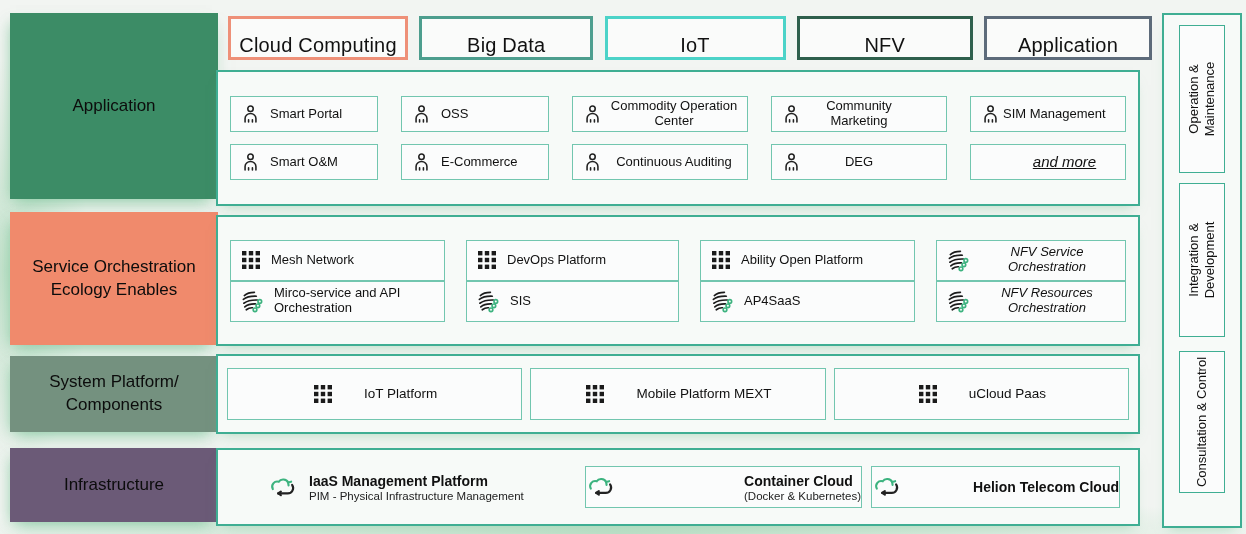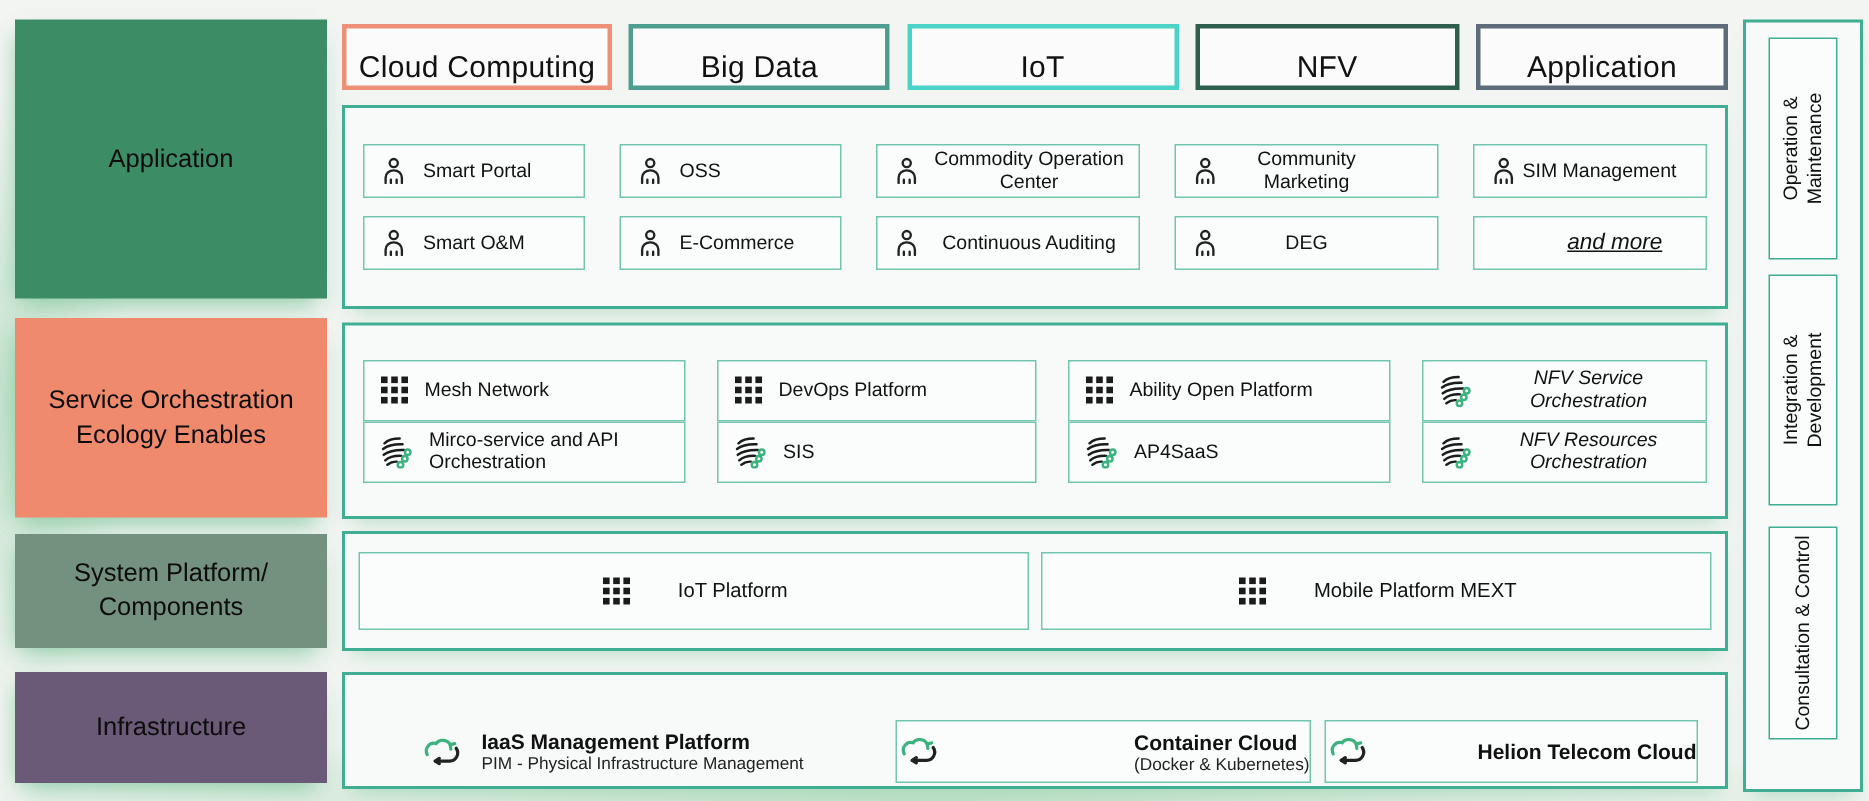--- a/index.html
+++ b/index.html
@@ -26,21 +26,21 @@
   
   .cats{position:absolute;left:228px;top:16px;width:924px;height:44px;display:flex;justify-content:space-between;}
   .cat{
     box-sizing:border-box;border:3px solid #888;background:#fafbfa;
     display:flex;align-items:flex-end;justify-content:center;
     font-size:20px;letter-spacing:.2px;
   }
   .cat.c0{width:180px}.cat.c1{width:174px}.cat.c2{width:181px}.cat.c3{width:176px}.cat.c4{width:168px}
   
   .secbox{
-    position:absolute;left:228px;width:924px;box-sizing:border-box;
+    position:absolute;left:216px;width:924px;box-sizing:border-box;
     border:2px solid #3fae93;background:#f7faf8;
     box-shadow:0 8px 12px -7px rgba(120,195,150,.5);
   }
   #app-box{top:70px;height:136px;display:flex;flex-direction:column;justify-content:center;gap:12px;padding:0 12px;}
   #svc-box{top:215px;height:131px;display:flex;flex-direction:column;justify-content:center;padding:0 12px;}
   #sys-box{top:354px;height:80px;display:flex;align-items:center;gap:8px;padding:0 9px;}
   #infra-box{top:448px;height:78px;}
   .itemrow{display:flex;justify-content:space-between;}
   .item{
     box-sizing:border-box;border:1.5px solid #72c6af;background:#fbfcfc;
@@ -59,21 +59,21 @@
   .more-item .lbl{margin:0;font-style:italic;text-decoration:underline;font-size:15px;}
   
   .svc-item{min-height:41px;}
   .sw0{width:215px}.sw1{width:213px}.sw2{width:215px}.sw3{width:190px}
   .sw3 .lbl{text-align:center;flex:1;margin-left:2px;margin-right:4px;font-style:italic;}
   
   .sys-item{height:52px;justify-content:center;flex:1;gap:20px;}
   .sys-item .lbl{margin-left:10px;font-size:13.5px;}
   .sys-item .icon{margin-left:0;}
   
-  .infra-item{position:absolute;display:flex;align-items:center;margin-top:14px;}
+  .infra-item{position:absolute;display:flex;align-items:center;}
   .infra-plain{left:50px;top:50%;transform:translateY(-50%);}
   .infra-boxed{box-sizing:border-box;border:1.5px solid #72c6af;background:#fbfcfc;height:42px;top:50%;transform:translateY(-50%);justify-content:space-between;}
   .infra-text{margin-left:11px;}
   .infra-title{font-size:14px;font-weight:700;}
   .infra-sub{font-size:11.5px;color:#222;margin-top:1px;}
   
   .right-rail{
     position:absolute;left:1162px;top:13px;width:80px;height:515px;box-sizing:border-box;
     border:2px solid #3fae93;background:#f7faf8;
     box-shadow:0 8px 12px -7px rgba(120,195,150,.5);
@@ -383,20 +383,36 @@
             <rect x="2" y="8.8" width="4.4" height="4.4"></rect>
             <rect x="8.8" y="8.8" width="4.4" height="4.4"></rect>
             <rect x="15.6" y="8.8" width="4.4" height="4.4"></rect>
             <rect x="2" y="15.6" width="4.4" height="4.4"></rect>
             <rect x="8.8" y="15.6" width="4.4" height="4.4"></rect>
             <rect x="15.6" y="15.6" width="4.4" height="4.4"></rect>
           </svg>
       </span>
         <span class="lbl">Mobile Platform MEXT</span>
     </div>
+    <div class="item sys-item">
+      <span class="icon">
+        <svg viewBox="0 0 22 22" width="22" height="22" fill="#1b1b1b">
+            <rect x="2" y="2" width="4.4" height="4.4"></rect>
+            <rect x="8.8" y="2" width="4.4" height="4.4"></rect>
+            <rect x="15.6" y="2" width="4.4" height="4.4"></rect>
+            <rect x="2" y="8.8" width="4.4" height="4.4"></rect>
+            <rect x="8.8" y="8.8" width="4.4" height="4.4"></rect>
+            <rect x="15.6" y="8.8" width="4.4" height="4.4"></rect>
+            <rect x="2" y="15.6" width="4.4" height="4.4"></rect>
+            <rect x="8.8" y="15.6" width="4.4" height="4.4"></rect>
+            <rect x="15.6" y="15.6" width="4.4" height="4.4"></rect>
+          </svg>
+      </span>
+        <span class="lbl">uCloud Paas</span>
+    </div>
   </div>
 
   <div class="secbox" id="infra-box">
     <div class="infra-item infra-plain">
       <span class="icon">
         <svg viewBox="0 0 28 26" width="30" height="28" fill="none" stroke-width="2" stroke-linecap="round">
             <path d="M4.5 14.5C2.5 10.5 6 6.5 10 7.6c2-3.1 7.2-2.6 8.8.7" stroke="#3cb37f"></path>
             <path d="M18.8 8.3l2.8-.7M18.8 8.3l.4 2.8" stroke="#3cb37f"></path>
             <path d="M22.5 10.5c2.5 3.6-.3 8.3-4.5 8H9.5" stroke="#222"></path>
             <path d="M9.5 18.5l2.5-1.7M9.5 18.5l2.5 1.6" stroke="#222"></path>

